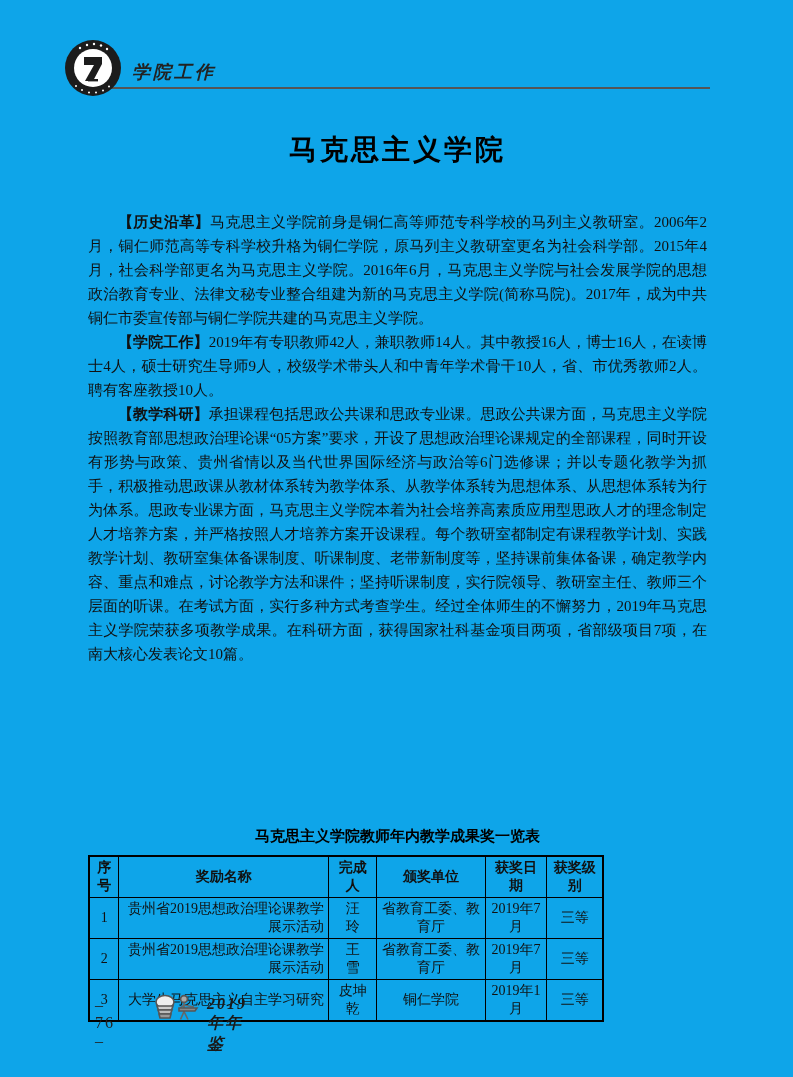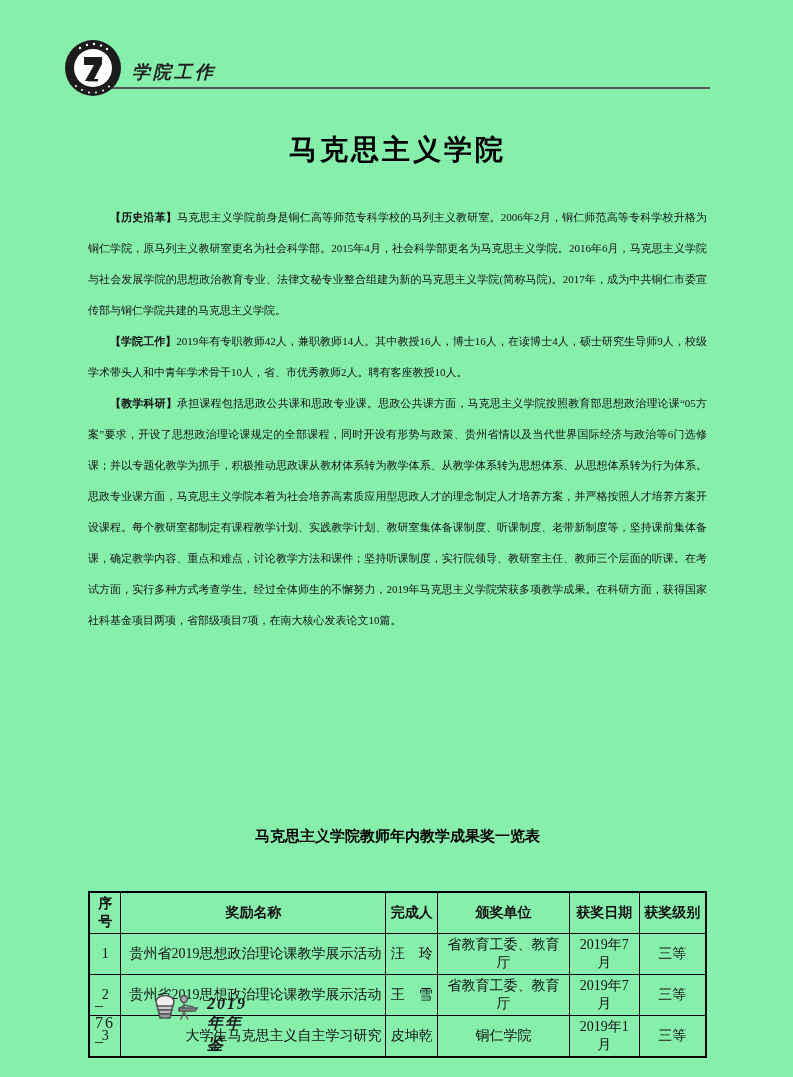--- a/index.html
+++ b/index.html
@@ -1,21 +1,21 @@
 <!DOCTYPE html>
 <html><head>
 <meta charset="utf-8">
 <style>
   * { margin: 0; padding: 0; box-sizing: border-box; }
   html,body { background:#e9e9e9; }
   .page {
     position: relative;
     width: 793px; height: 1077px;
     margin: 0 auto;
-    background: #86efac;
+    background: #0ea5e9;
     font-family: "Liberation Serif", "DejaVu Serif", serif;
     color: #111;
     overflow: hidden;
   }
   
   .hdr-rule {
     position: absolute; top: 87px; left: 98px; width: 612px; height: 2px;
     background: #555;
   }
   .logo {
@@ -28,41 +28,40 @@
     letter-spacing: 3px; color: #222;
   }
   
   .page-title {
     position: absolute; top: 131px; left: 88px; width: 619px;
     text-align: center;
     font-size: 28px; font-weight: bold; letter-spacing: 3px; color: #000;
   }
   
   .body-text {
-    position: absolute; top: 202px; left: 88px; width: 619px;
-    font-size: 11px; line-height: 31px;
+    position: absolute; top: 210px; left: 88px; width: 619px;
+    font-size: 15px; line-height: 24px;
     text-align: justify;
   }
   .body-text p { text-indent: 2em; margin: 0; }
   .ptag {
     font-family: "Liberation Sans", "DejaVu Sans", sans-serif;
     font-weight: bold;
   }
   
   .table-title {
     position: absolute; top: 827px; left: 88px; width: 619px;
     text-align: center;
     font-family: Liberation Sans, sans-serif;
     font-size: 15px; font-weight: bold; color: #000;
   }
   table.awards {
-    position: absolute; top: 855px; left: 88px; width: 619px;
+    position: absolute; top: 855px; left: 88px; width: 516px;
     border-collapse: collapse;
     font-size: 14px;
-    margin-top: 36px;
   }
   table.awards th, table.awards td {
     border: 1px solid #000;
     text-align: center;
     padding: 2px 4px;
     font-weight: normal;
   }
   table.awards { border: 2px solid #000; }
   table.awards th {
     font-family: "Liberation Sans", "DejaVu Sans", sans-serif;

